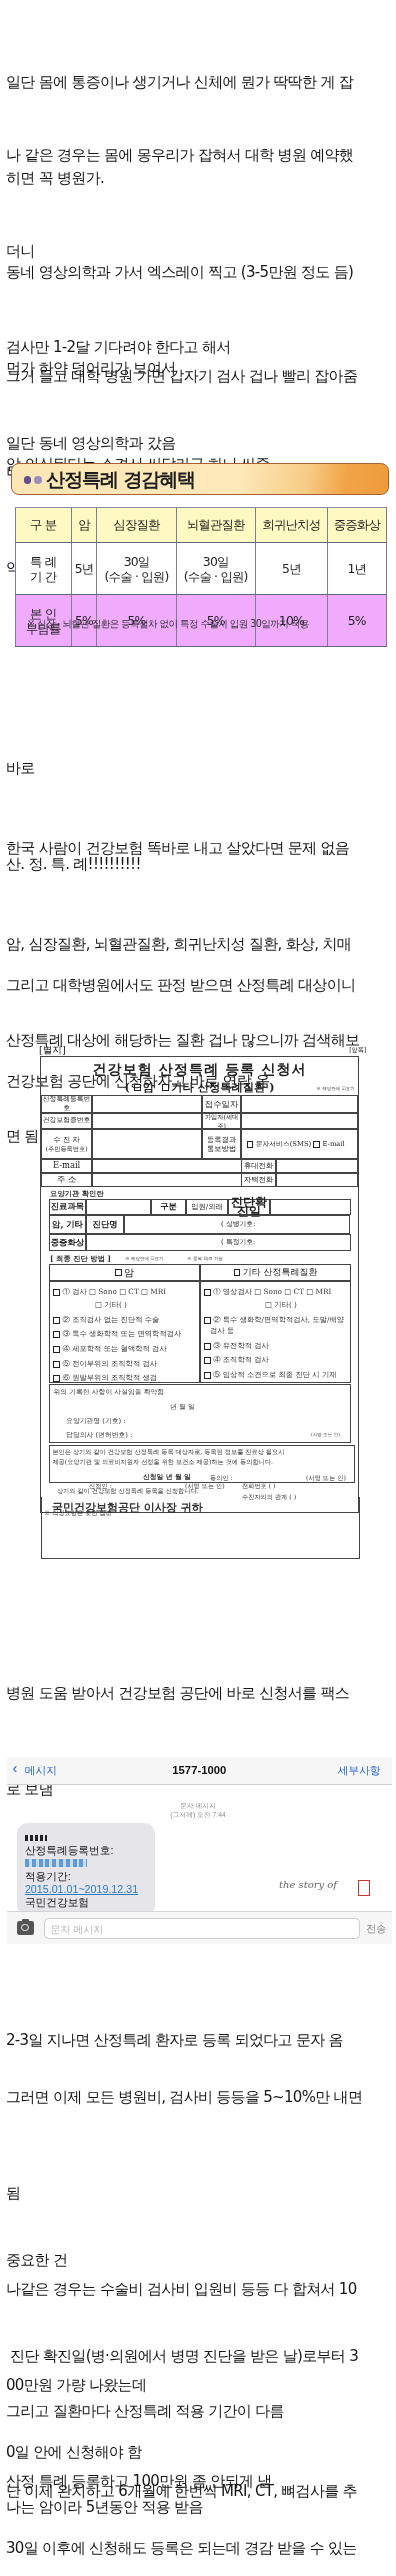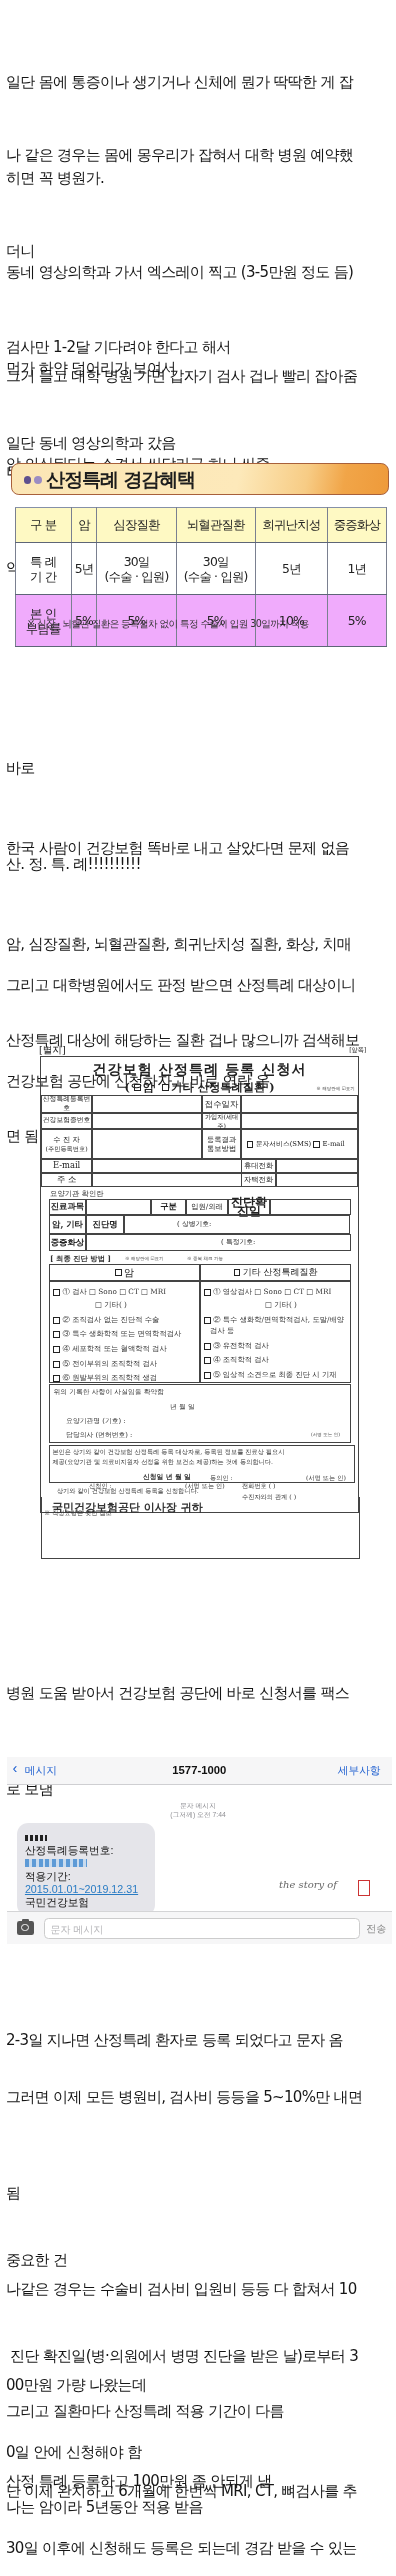--- a/index.html
+++ b/index.html
@@ -175,30 +175,30 @@
     <div class="cell" style="left:0; top:102px; width:51px; height:13.5px">E-mail</div>
     <div class="cell" style="left:51px; top:102px; width:150px; height:13.5px"></div>
     <div class="cell" style="left:200px; top:102px; width:35px; height:13.5px; font-size:7.3px">휴대전화</div>
     <div class="cell" style="left:235px; top:102px; width:82px; height:13.5px"></div>
 
     <div class="cell" style="left:0; top:116px; width:51px; height:13.5px">주  소</div>
     <div class="cell" style="left:51px; top:116px; width:150px; height:13.5px"></div>
     <div class="cell" style="left:200px; top:116px; width:35px; height:13.5px; font-size:7.3px">자택전화</div>
     <div class="cell" style="left:235px; top:116px; width:82px; height:13.5px"></div>
 
-    <span class="ftxt" style="left:9px; top:132px; font-weight:normal; font-size:7.3px">요양기관 확인란</span>
+    <span class="ftxt" style="left:9px; top:132px; font-weight:bold; font-size:7.3px">요양기관 확인란</span>
     <div class="cell" style="left:7.9px; top:142px; width:37px; height:15.8px; font-weight:bold">진료과목</div>
     <div class="cell" style="left:45px; top:142px; width:65px; height:15.8px"></div>
     <div class="cell" style="left:110px; top:142px; width:35px; height:15.8px; font-weight:bold">구분</div>
     <div class="cell" style="left:145px; top:142px; width:42px; height:15.8px; font-size:7.3px">입원/외래</div>
     <div class="cell" style="left:187px; top:142px; width:42px; height:15.8px; font-weight:bold; font-size:12px">진단확진일</div>
     <div class="cell" style="left:229px; top:142px; width:81px; height:15.8px"></div>
     <div class="cell" style="left:7.9px; top:158px; width:37px; height:19px; font-weight:bold">암, 기타</div>
     <div class="cell" style="left:45px; top:158px; width:38px; height:19px; font-weight:bold">진단명</div>
-    <div class="cell" style="left:83px; top:158px; width:226px; height:19px; justify-content:flex-start; padding-left:52px; font-size:6.8px">( 상병기호:</div>
+    <div class="cell" style="left:83px; top:158px; width:226px; height:19px; justify-content:flex-start; padding-left:96px; font-size:6.8px">( 상병기호:</div>
     <div class="cell" style="left:7.9px; top:177px; width:37px; height:17px; font-weight:bold">중증화상</div>
     <div class="cell" style="left:45px; top:177px; width:265px; height:17px; justify-content:flex-start; padding-left:134px; font-size:6.8px">( 특정기호:</div>
 
     <span class="ftxt" style="left:9px; top:197px; font-weight:bold; font-size:7.3px">[ 최종 진단 방법 ]</span>
     <span class="ftxt tiny" style="left:84px; top:199px">※ 해당란에 ☑표기</span>
     <span class="ftxt tiny" style="left:146px; top:199px">※ 중복 체크 가능</span>
 
     <div class="cell" style="left:7.9px; top:207px; width:151px; height:17px; font-size:10px">
       <span class="chk"></span>
         <span>암</span>

